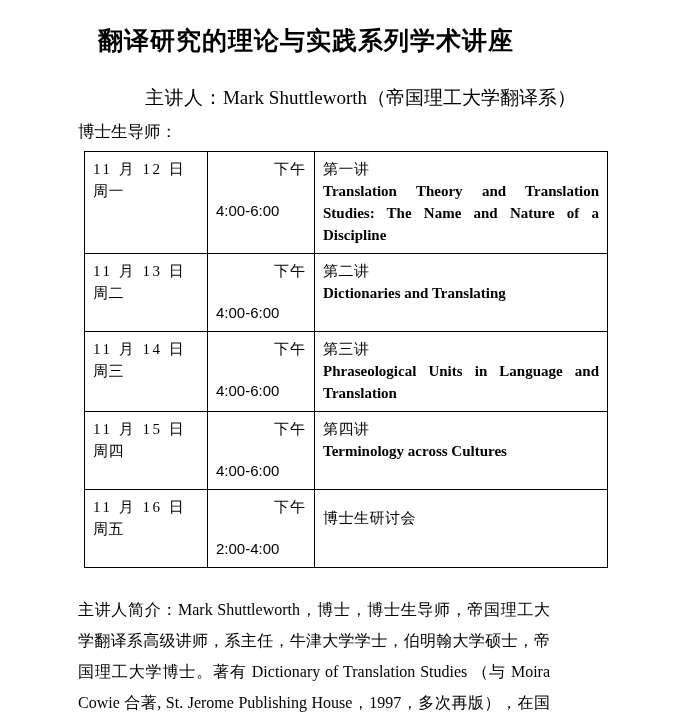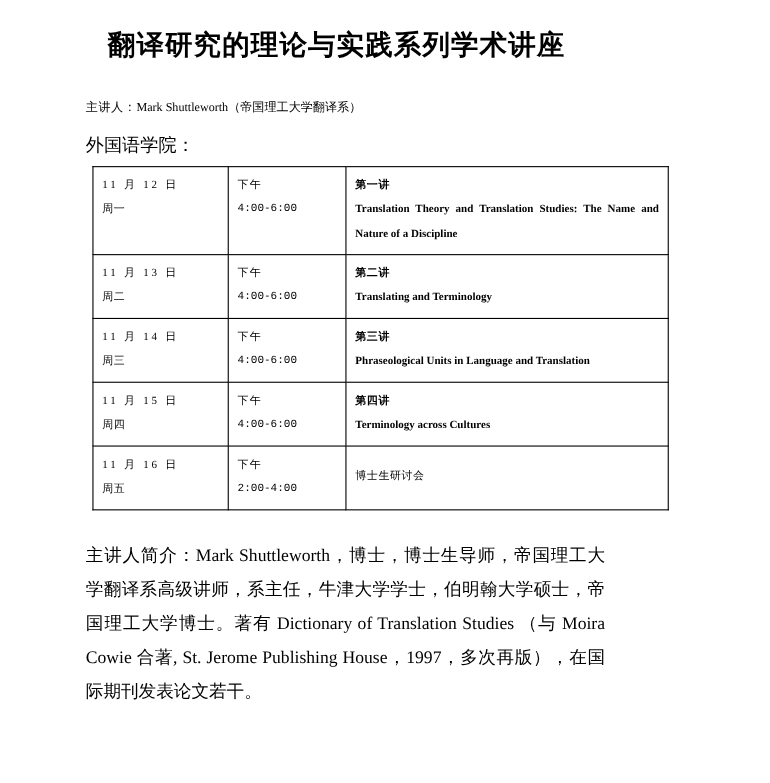--- a/index.html
+++ b/index.html
@@ -26,45 +26,46 @@
     font-size: 25px;
     font-weight: bold;
     letter-spacing: 1px;
     margin: 10px 0 26px 0;
     font-family: "Liberation Serif", "DejaVu Serif", serif;
   }
   .meta-block {
     padding-left: 42px;
   }
   .meta-line {
-    font-size: 11px;
+    font-size: 19px;
     line-height: 30px;
     margin-bottom: 4px;
     white-space: nowrap;
+    text-align: right;
   }
   .meta-label {
     letter-spacing: 0.5px;
   }
   .schedule-label {
     font-size: 16.5px;
     line-height: 30px;
     padding-left: 42px;
     margin-bottom: 4px;
   }
   table.schedule {
     border-collapse: collapse;
     margin-left: 48px;
     width: 524px;
     table-layout: fixed;
   }
   table.schedule td {
     border: 1px solid #000000;
     vertical-align: top;
     padding: 6px 8px 7px 8px;
-    font-size: 10px;
+    font-size: 15px;
     line-height: 22px;
   }
   td.col-date {
     width: 106px;
   }
   td.col-time {
     width: 90px;
   }
   td.col-topic {
     width: auto;
@@ -73,42 +74,42 @@
     display: block;
     letter-spacing: 2.5px;
   }
   .date-bottom {
     display: block;
     letter-spacing: 0.5px;
   }
   .time-top {
     display: block;
     letter-spacing: 1px;
+    text-align: right;
   }
   .time-bottom {
     display: block;
-    font-family: Liberation Mono, monospace;
+    font-family: Liberation Sans, sans-serif;
+    margin-top: 20px;
   }
   .topic-title {
     display: block;
     letter-spacing: 0.5px;
-    font-weight: bold;
   }
   .topic-en {
     display: block;
     text-align: justify;
     text-align-last: left;
     font-family: "Liberation Serif", "DejaVu Serif", serif;
     font-weight: bold;
   }
   .topic-single {
     display: block;
     letter-spacing: 0.5px;
     padding-top: 11px;
-    font-family: Liberation Mono, monospace;
   }
   .bio {
     margin: 26px 0 0 0;
     padding-left: 42px;
     padding-right: 26px;
     font-size: 16px;
     line-height: 31px;
     text-align: justify;
     text-align-last: left;
   }
@@ -119,21 +120,21 @@
 <div class="page">
 
   <div class="doc-title">翻译研究的理论与实践系列学术讲座</div>
 
   <div class="meta-block">
     <div class="meta-line">
       <span class="meta-label">主讲人：</span><span class="meta-value">Mark Shuttleworth（帝国理工大学翻译系）</span>
     </div>
   </div>
 
-  <div class="schedule-label">外国语学院：</div>
+  <div class="schedule-label">博士生导师：</div>
 
   <table class="schedule">
     <tbody>
       <tr>
         <td class="col-date">
           <span class="date-top">11 月 12 日</span>
           <span class="date-bottom">周一</span>
         </td>
         <td class="col-time">
           <span class="time-top">下午</span>
@@ -148,21 +149,21 @@
         <td class="col-date">
           <span class="date-top">11 月 13 日</span>
           <span class="date-bottom">周二</span>
         </td>
         <td class="col-time">
           <span class="time-top">下午</span>
           <span class="time-bottom">4:00-6:00</span>
         </td>
         <td class="col-topic">
           <span class="topic-title">第二讲</span>
-          <span class="topic-en">Translating and Terminology</span>
+          <span class="topic-en">Dictionaries and Translating</span>
         </td>
       </tr>
       <tr>
         <td class="col-date">
           <span class="date-top">11 月 14 日</span>
           <span class="date-bottom">周三</span>
         </td>
         <td class="col-time">
           <span class="time-top">下午</span>
           <span class="time-bottom">4:00-6:00</span>

